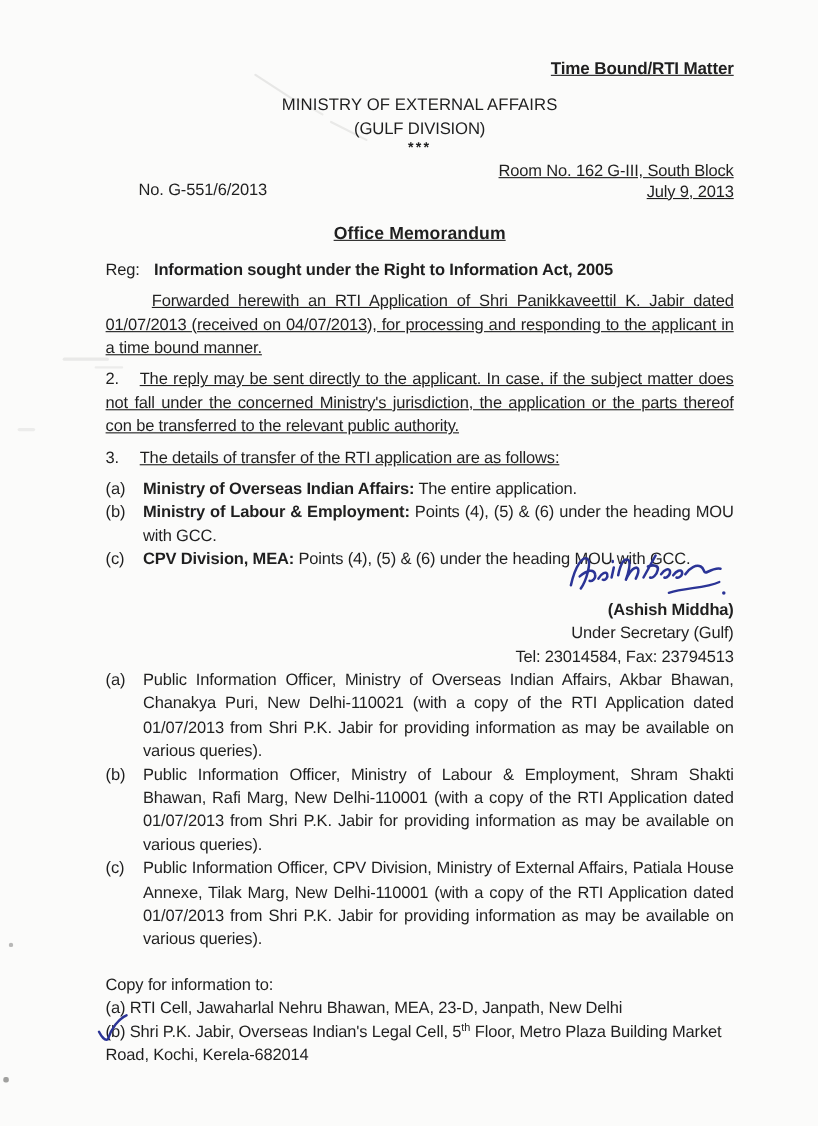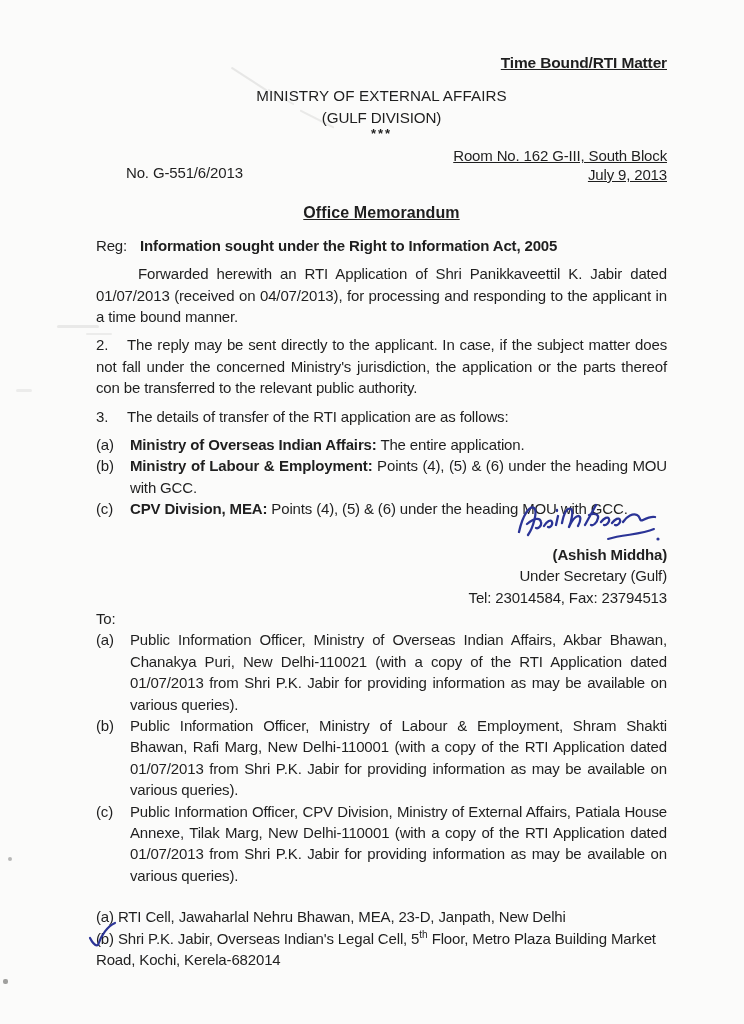--- a/index.html
+++ b/index.html
@@ -25,21 +25,21 @@
   .addr-row { position:relative; margin-top:8px; }
   .addr-lines { text-align:right; line-height:18.6px;text-decoration:underline; }
   .file-no { position:absolute; left:2px; bottom:1px;margin-left:28px; }
 
   .om-title { text-align:center; font-weight:700; font-size:16px; text-decoration:underline; margin-top:18px; letter-spacing:0.1px; }
 
   .reg-row { display:flex; margin-top:11px; }
   .reg-label { width:44px; flex:none; }
   .reg-subject { font-weight:700; flex:1; }
 
-  p.body { text-align:justify; margin-top:7px; }
+  p.body { text-align:justify; margin-top:7px;text-decoration:underline; }
   .indent1 { text-indent:42px; }
   .pnum { display:inline-block; width:31px; text-indent:0; }
 
   .hang-list { margin-top:7px; }
   .hang-item { display:flex; }
   .hang-item .marker { width:34px; flex:none; }
   .hang-item .h-text { flex:1; text-align:justify; }
   .bold { font-weight:700; }
 
   
@@ -129,37 +129,37 @@
     <svg class="sig-scribble" width="150" height="46" viewBox="0 0 150 46" fill="none">
       <path d="M6 34 C10 16 17 7 21 10 C25 13 20 30 15 37 M14 26 C21 20 27 19 28 24 C29 28 25 31 23 30 M31 28 C34 23 38 21 39 24 C40 27 37 30 35 29 M43 27 L45 18 M44 12 L44 13 M49 25 C51 15 54 9 58 11 C61 13 58 24 56 29 M56 29 C60 20 65 16 67 19 C68 21 66 26 65 28 M72 27 L83 7 M76 17 C81 15 86 16 85 20 C84 25 80 28 78 27 M88 24 C91 20 95 18 96 21 C97 24 93 28 91 27 M99 25 C102 21 106 19 107 22 C108 25 104 28 102 27 M110 24 C114 18 120 15 124 17 C128 19 126 24 130 22 C134 20 138 18 142 19" stroke="currentColor" stroke-width="2.3" stroke-linecap="round"></path>
       <path d="M95 41 C110 36 128 37 141 31" stroke="currentColor" stroke-width="2" stroke-linecap="round"></path>
       <circle cx="145" cy="41" r="1.6" fill="currentColor"></circle>
     </svg>
     <div class="sig-name">(Ashish Middha)</div>
     <div>Under Secretary (Gulf)</div>
     <div>Tel: 23014584, Fax: 23794513</div>
   </div>
 
-  <div class="to-label">To:</div>
   <div>
     <div class="hang-item">
       <span class="marker">(a)</span>
       <span class="h-text">Public Information Officer, Ministry of Overseas Indian Affairs, Akbar Bhawan, Chanakya Puri, New Delhi-110021 (with a copy of the RTI Application dated 01/07/2013 from Shri P.K. Jabir for providing information as may be available on various queries).</span>
     </div>
     <div class="hang-item">
       <span class="marker">(b)</span>
       <span class="h-text">Public Information Officer, Ministry of Labour &amp; Employment, Shram Shakti Bhawan, Rafi Marg, New Delhi-110001 (with a copy of the RTI Application dated 01/07/2013 from Shri P.K. Jabir for providing information as may be available on various queries).</span>
     </div>
     <div class="hang-item">
       <span class="marker">(c)</span>
       <span class="h-text">Public Information Officer, CPV Division, Ministry of External Affairs, Patiala House Annexe, Tilak Marg, New Delhi-110001 (with a copy of the RTI Application dated 01/07/2013 from Shri P.K. Jabir for providing information as may be available on various queries).</span>
     </div>
   </div>
 
   <div class="copy-sec">
+    <div>Copy for information to:</div>
     <p class="copy-item"><span>(a)</span>
       <span>RTI Cell, Jawaharlal Nehru Bhawan, MEA, 23-D, Janpath, New Delhi</span></p>
     <p class="copy-item"><span class="copy-marker"><svg class="tick-overlay" width="30" height="30" viewBox="0 0 30 30" fill="none">
             <path d="M3 17 C6 23 9 25 11 24 C14 14 21 5 28 2" stroke="currentColor" stroke-width="2.2" stroke-linecap="round"></path>
           </svg><span>(b)</span></span>
       <span><span>Shri P.K. Jabir, Overseas Indian's Legal Cell, 5</span><sup class="ord">th</sup><span> Floor, Metro Plaza Building Market Road, Kochi, Kerela-682014</span></span></p>
   </div>
 
 </div>
 

